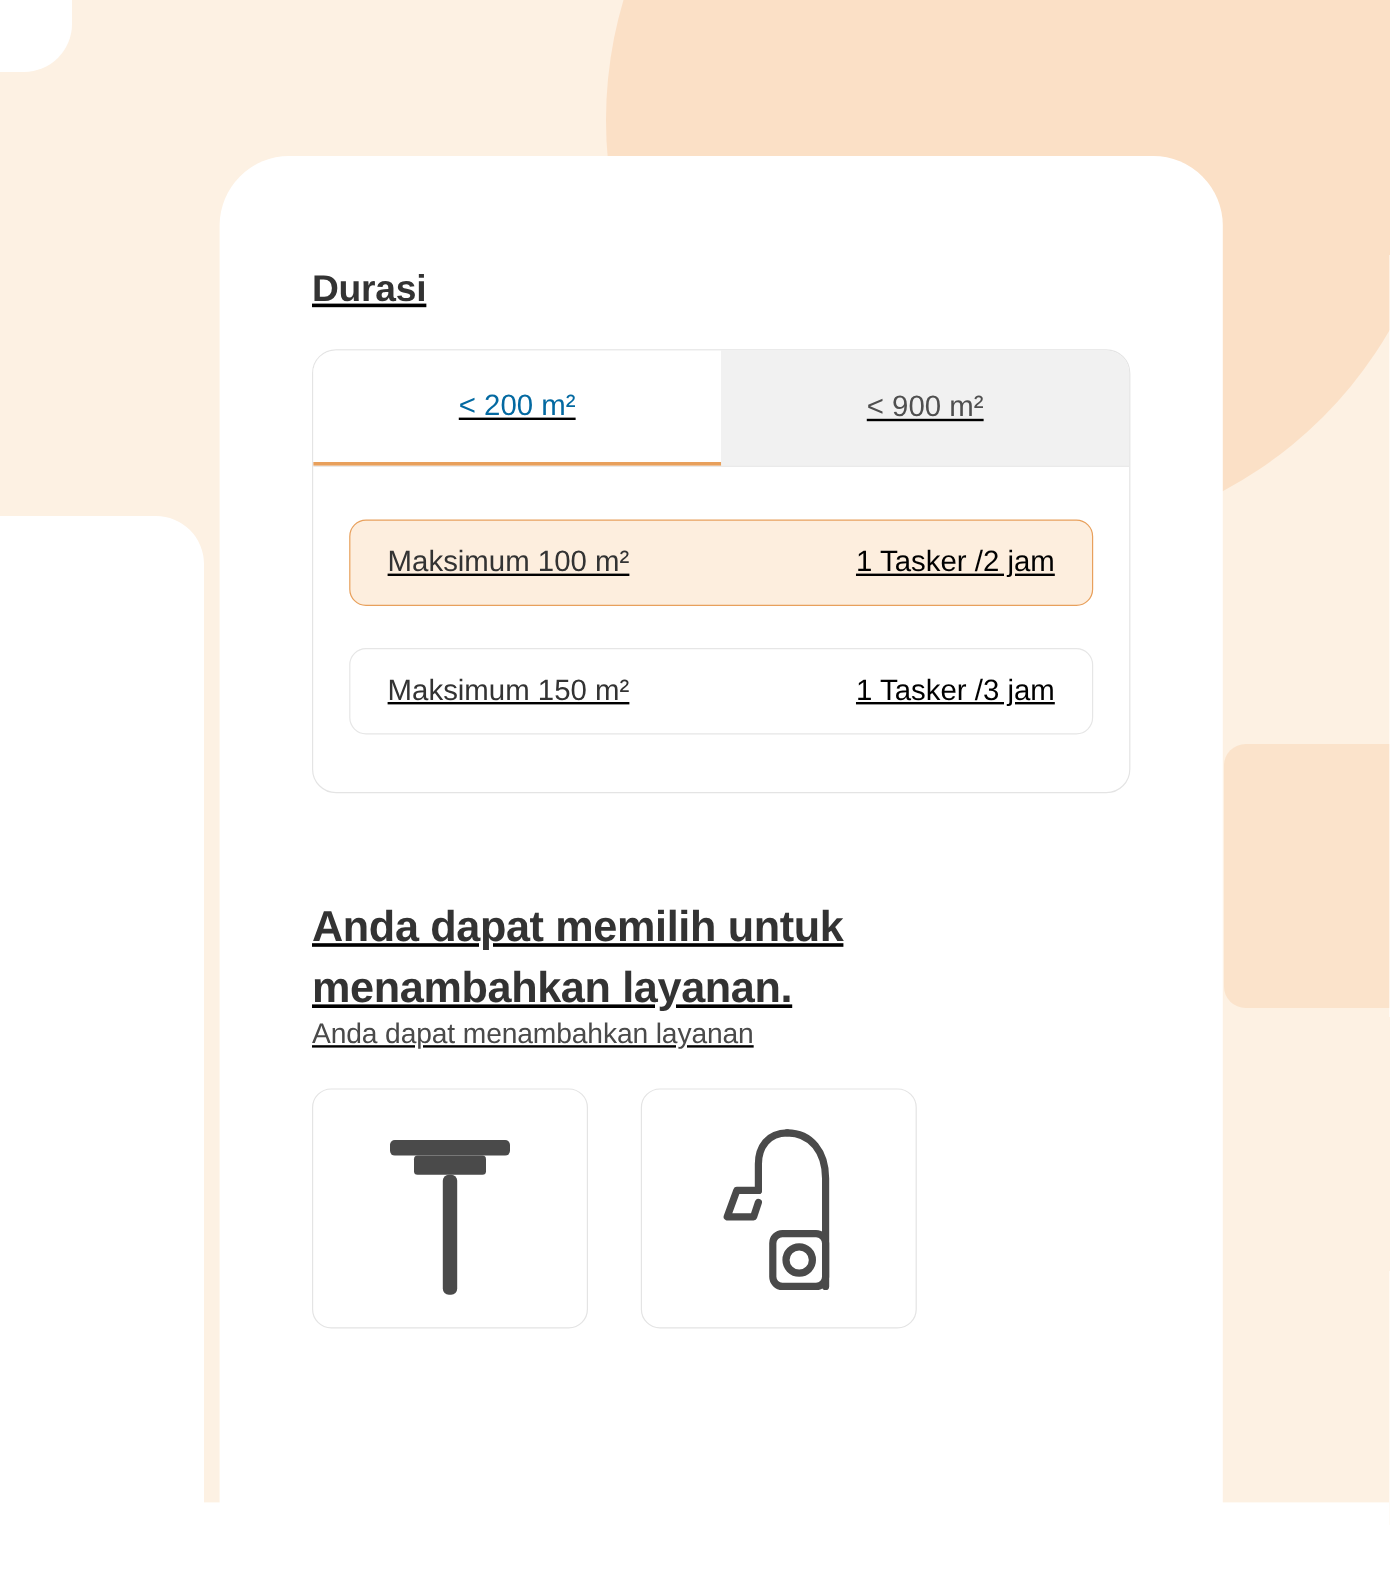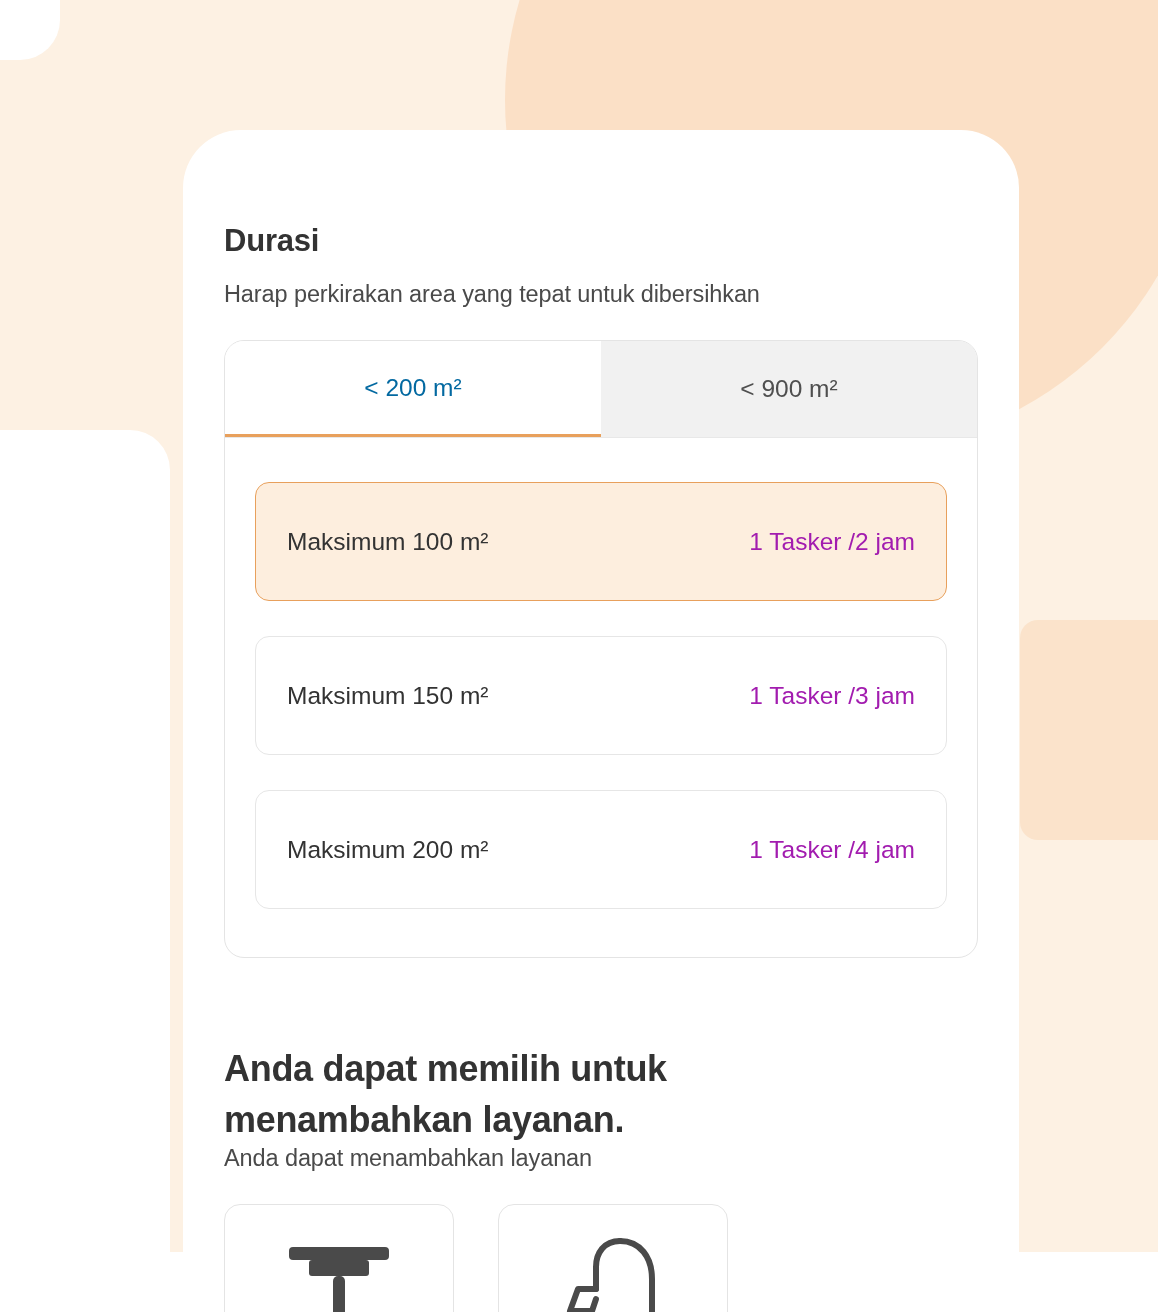--- a/index.html
+++ b/index.html
@@ -79,22 +79,23 @@
     border-radius: 58px 58px 0 0;
     overflow: hidden;
   }
 
   .phone-inner {
     position: absolute;
     left: 0;
     top: 0;
     right: 0;
     bottom: 0;
-    padding: 0 41px;
-    box-sizing: border-box;
+    padding: 0 77px;
+    box-sizing: border-box;
+    text-decoration: underline;
   }
 
   .section-title {
     margin-top: 93px;
     font-size: 31px;
     font-weight: bold;
     color: #333333;
     letter-spacing: -0.2px;
   }
 
@@ -134,21 +135,21 @@
   .tab.active {
     background: #ffffff;
     color: #0369a1;
     border-bottom: 3px solid #e8a05c;
   }
 
   .options {
     padding: 44px 30px 48px 30px;
   }
   .option {
-    height: 119px;
+    height: 72px;
     border: 1px solid #e6e6e6;
     border-radius: 14px;
     background: #ffffff;
     display: flex;
     align-items: center;
     justify-content: space-between;
     padding: 0 31px;
     box-sizing: border-box;
     margin-bottom: 35px;
     cursor: pointer;
@@ -158,21 +159,21 @@
   .option.selected {
     background: #fdeede;
     border: 1.5px solid #e8a05c;
   }
   .option-area {
     font-size: 24.5px;
     color: #333333;
   }
   .option-meta {
     font-size: 24.5px;
-    color: #a21caf;
+    color: #000000;
   }
 
   
   .addon-title {
     margin-top: 85px;
     font-size: 36px;
     font-weight: bold;
     color: #333333;
     line-height: 1.42;
     max-width: 520px;
@@ -211,40 +212,35 @@
   <div class="blob-peach"></div>
   <div class="blob-corner-tl"></div>
   <div class="blob-left-white"></div>
   <div class="blob-right-tint"></div>
   <div class="blob-bottom-white"></div>
 
   <div class="phone">
     <div class="phone-inner">
 
       <div class="section-title">Durasi</div>
-      <div class="section-sub">Harap perkirakan area yang tepat untuk dibersihkan</div>
 
       <div class="duration-card">
         <div class="tabs">
           <div class="tab active">&lt; 200 m²</div>
           <div class="tab">&lt; 900 m²</div>
         </div>
 
         <div class="options">
           <div class="option selected">
             <span class="option-area">Maksimum 100 m²</span>
             <span class="option-meta">1 Tasker /2 jam</span>
           </div>
           <div class="option">
             <span class="option-area">Maksimum 150 m²</span>
             <span class="option-meta">1 Tasker /3 jam</span>
-          </div>
-          <div class="option">
-            <span class="option-area">Maksimum 200 m²</span>
-            <span class="option-meta">1 Tasker /4 jam</span>
           </div>
         </div>
       </div>
 
       <div class="addon-title">Anda dapat memilih untuk menambahkan layanan.</div>
       <div class="addon-sub">Anda dapat menambahkan layanan</div>
 
       <div class="addon-row">
         <div class="addon-card">
           <span>

